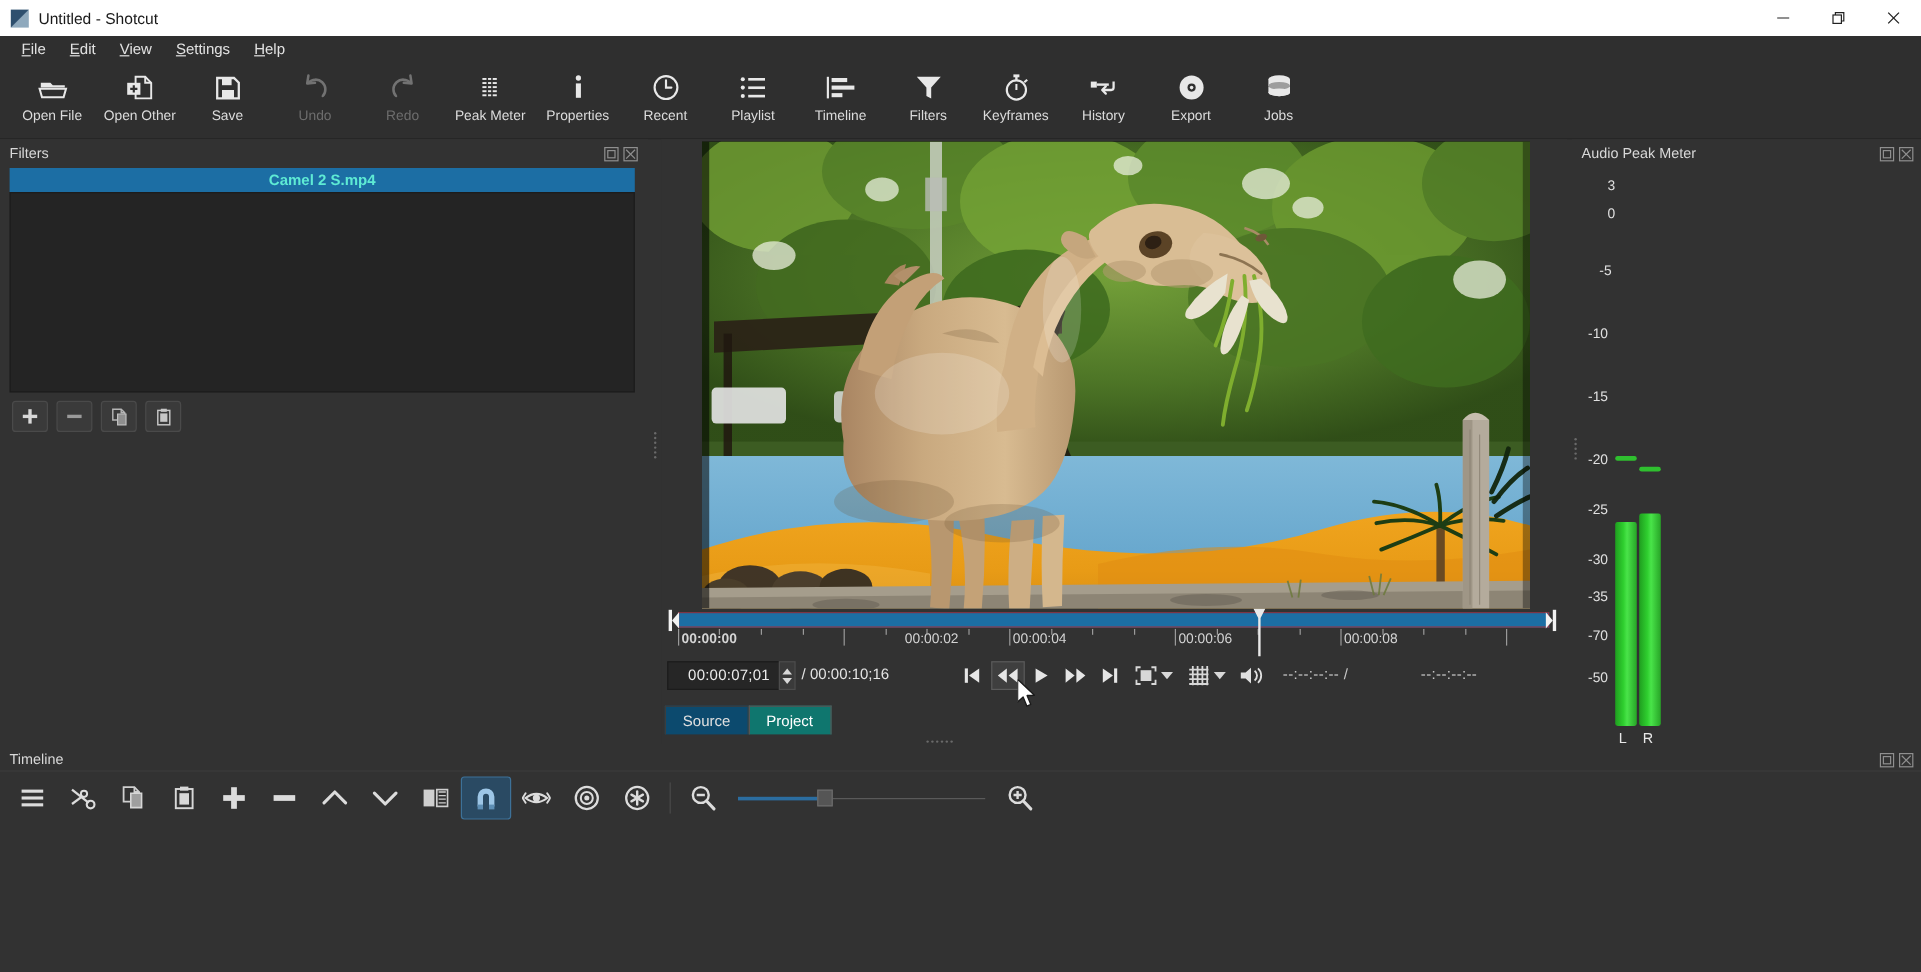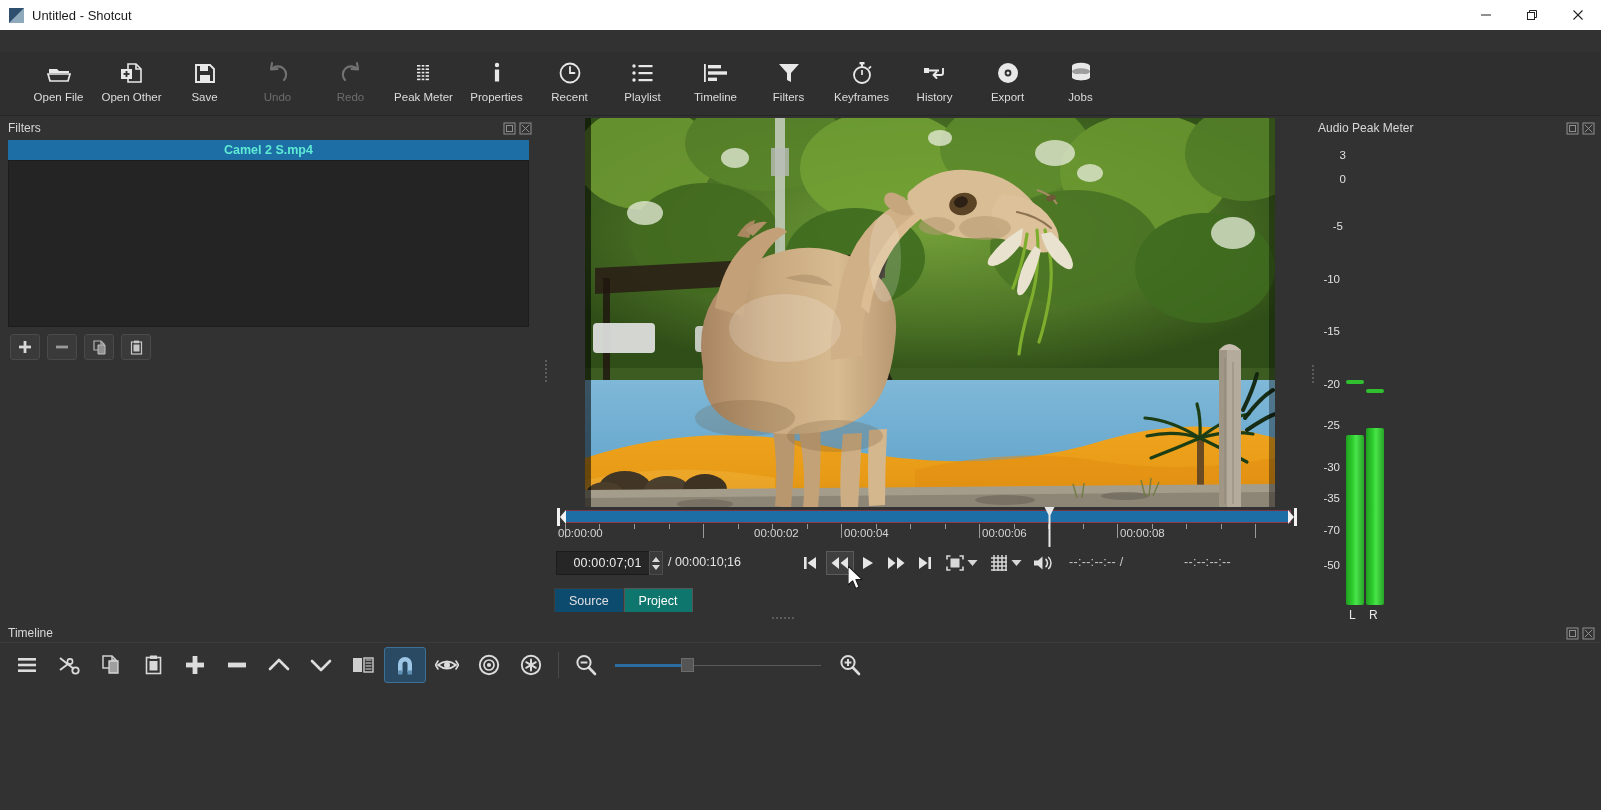--- a/index.html
+++ b/index.html
@@ -33,21 +33,21 @@
     background: #2f2f2f; display: flex; align-items: center; padding-left: 8px;
   }
   .menu-item {
     font-size: 12.5px; color: #e2e2e2; padding: 2px 10px; cursor: default;
   }
   .menu-item u { text-decoration: underline; }
 
   
   .toolbar {
     position: absolute; left: 0; top: 52px; width: 1601px; height: 64px;
-    background: #2f2f2f; display: flex; align-items: flex-start; padding-left: 22px;
+    background: #2f2f2f; display: flex; align-items: flex-start; padding-left: 7px;
     border-bottom: 1px solid #262626;
   }
   .tb-btn {
     width: 73px; height: 60px; display: flex; flex-direction: column;
     align-items: center; justify-content: flex-start; padding-top: 6px;
     cursor: default;
   }
   .tb-btn .ico { height: 30px; display: flex; align-items: center; justify-content: center; }
   .tb-btn .lbl { font-size: 11.5px; color: #dcdcdc; margin-top: 3px; white-space: nowrap; }
   .tb-btn.disabled .lbl { color: #6d6d6d; }
@@ -209,20 +209,27 @@
       </div>
       <div class="win-btn close">
         <svg width="12" height="12" viewBox="0 0 12 12">
             <line x1="1.5" y1="1.5" x2="10.5" y2="10.5" stroke="currentColor" stroke-width="1.1"></line>
             <line x1="10.5" y1="1.5" x2="1.5" y2="10.5" stroke="currentColor" stroke-width="1.1"></line>
           </svg>
       </div>
     </div>
   </div>
 
+  <div class="menubar">
+    <div class="menu-item"><u>F</u><span>ile</span></div>
+    <div class="menu-item"><u>E</u><span>dit</span></div>
+    <div class="menu-item"><u>V</u><span>iew</span></div>
+    <div class="menu-item"><u>S</u><span>ettings</span></div>
+    <div class="menu-item"><u>H</u><span>elp</span></div>
+  </div>
 
   <div class="toolbar">
 
     <div class="tb-btn">
       <div class="ico">
         <svg width="26" height="22" viewBox="0 0 26 22">
           <path d="M3 7 h8 l2 2 h10 v2 H3 z" fill="#e8e8e8"></path>
           <path d="M2 12 h22 l-2 7 H4 z" fill="none" stroke="#e8e8e8" stroke-width="1.7"></path>
         </svg>
       </div>
@@ -664,21 +671,21 @@
       <svg width="9" height="18" viewBox="0 0 9 18">
           <rect x="6" y="0" width="3" height="18" fill="#f2f2f2"></rect>
           <polygon points="0,2 6,9 0,16" fill="#f2f2f2"></polygon>
         </svg>
     </div>
   </div>
 
   <div class="ruler">
 
     <div class="ruler-tick" style="left:8px;  height:14px;"></div>
-    <div class="ruler-label" style="left:1px;">00:00:00</div>
+    <div class="ruler-label" style="left:11px;font-weight:bold;">00:00:00</div>
     <div class="ruler-tick" style="left:42px;  height:5px;"></div>
     <div class="ruler-tick" style="left:77px;  height:5px;"></div>
     <div class="ruler-tick" style="left:112px; height:5px;"></div>
 
     <div class="ruler-tick" style="left:146px; height:14px;"></div>
     <div class="ruler-label" style="left:149px;margin-left:48px;">00:00:02</div>
     <div class="ruler-tick" style="left:181px; height:5px;"></div>
     <div class="ruler-tick" style="left:215px; height:5px;"></div>
     <div class="ruler-tick" style="left:250px; height:5px;"></div>
 

